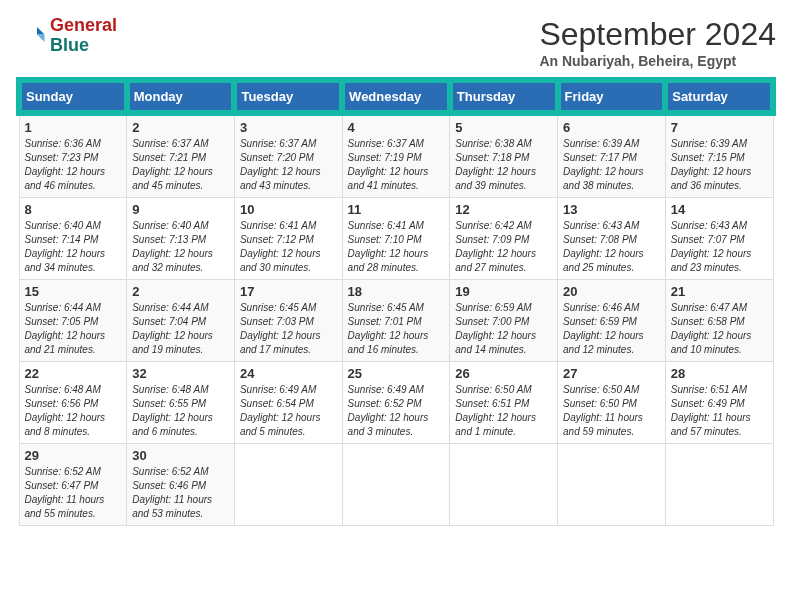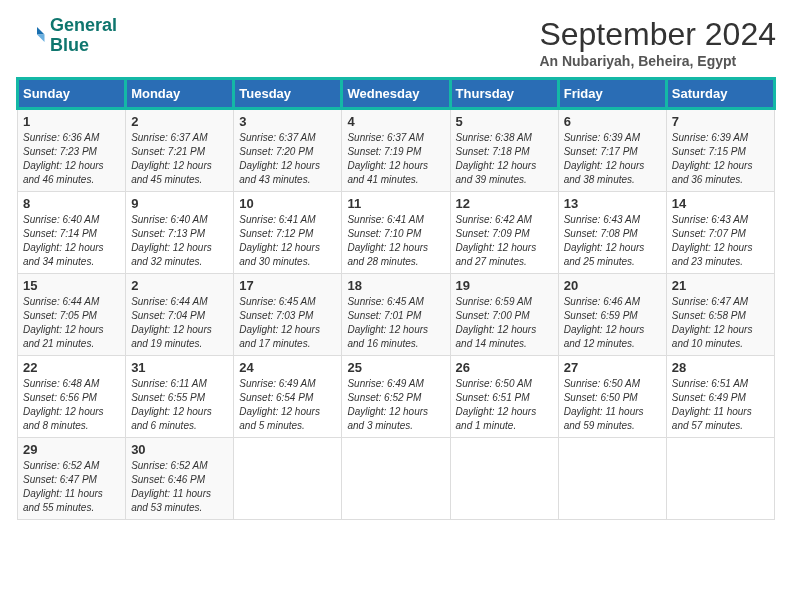--- a/index.html
+++ b/index.html
@@ -21,21 +21,21 @@
       align-items: center;
       gap: 4px;
     }
     .logo-text {
       font-size: 18px;
       font-weight: bold;
       color: #333;
       line-height: 1.1;
     }
     .logo-text span {
-      color: #0f766e;
+      color: #b91c1c;
     }
     .logo-icon {
       width: 30px;
       height: 30px;
     }
     .title-section {
     }
     .month-title {
       font-size: 32px;
       font-weight: normal;
@@ -51,21 +51,21 @@
       border-collapse: collapse;
       table-layout: fixed;
     }
     thead tr th {
       background-color: #2a6db5;
       color: #fff;
       font-size: 13px;
       font-weight: bold;
       padding: 6px 4px;
       text-align: left;
-      border: 3px solid #14b8a6;
+      border: 6px solid #14b8a6;
     }
     tbody tr td {
       vertical-align: top;
       border: 1px solid #ddd;
       padding: 4px 5px;
       font-size: 10.5px;
       color: #333;
       background: #fff;
       height: 80px;
     }
@@ -276,22 +276,22 @@
       </tr>
       <tr>
         <td>
           <span class="day-number">22</span>
           <div class="day-info">Sunrise: 6:48 AM
 Sunset: 6:56 PM
 Daylight: 12 hours
 and 8 minutes.</div>
         </td>
         <td>
-          <span class="day-number">31</span>
-          <div class="day-info">Sunrise: 6:11 AM
+          <span class="day-number">32</span>
+          <div class="day-info">Sunrise: 6:48 AM
 Sunset: 6:55 PM
 Daylight: 12 hours
 and 6 minutes.</div>
         </td>
         <td>
           <span class="day-number">24</span>
           <div class="day-info">Sunrise: 6:49 AM
 Sunset: 6:54 PM
 Daylight: 12 hours
 and 5 minutes.</div>

